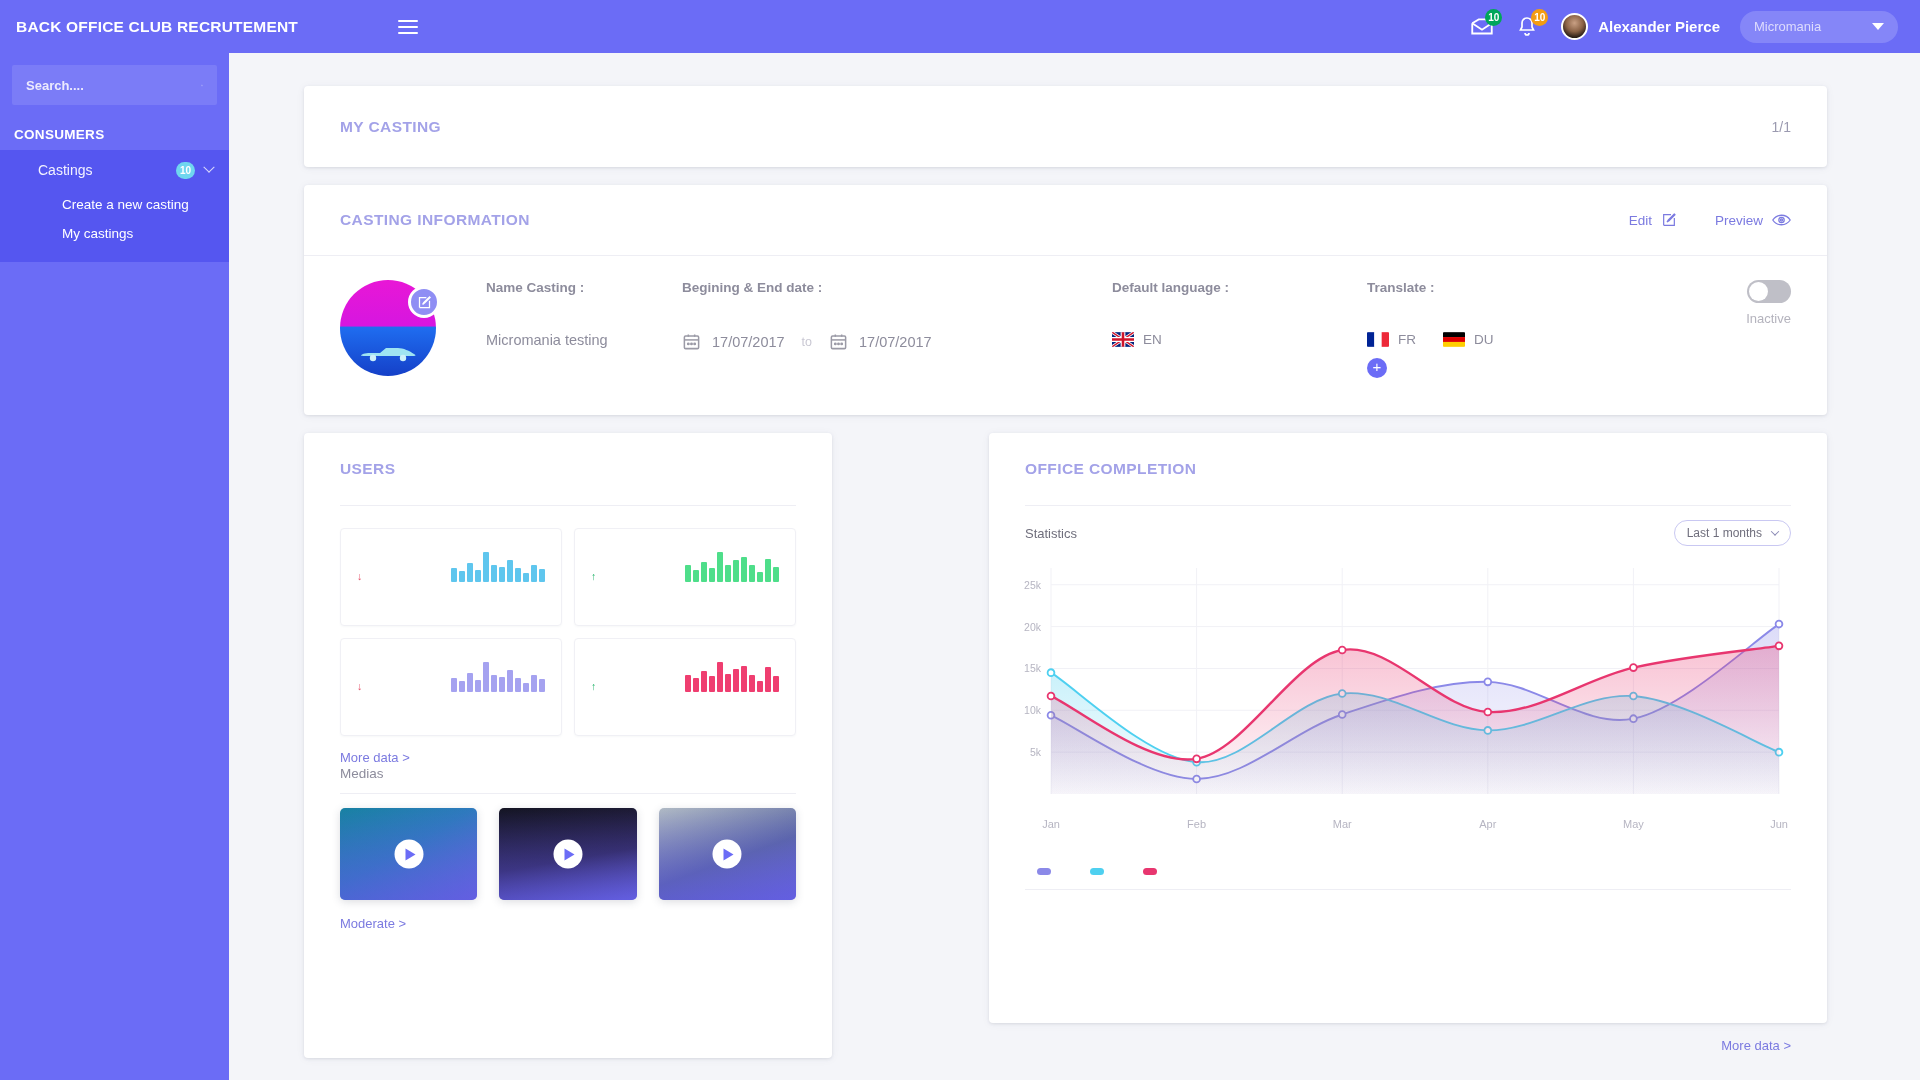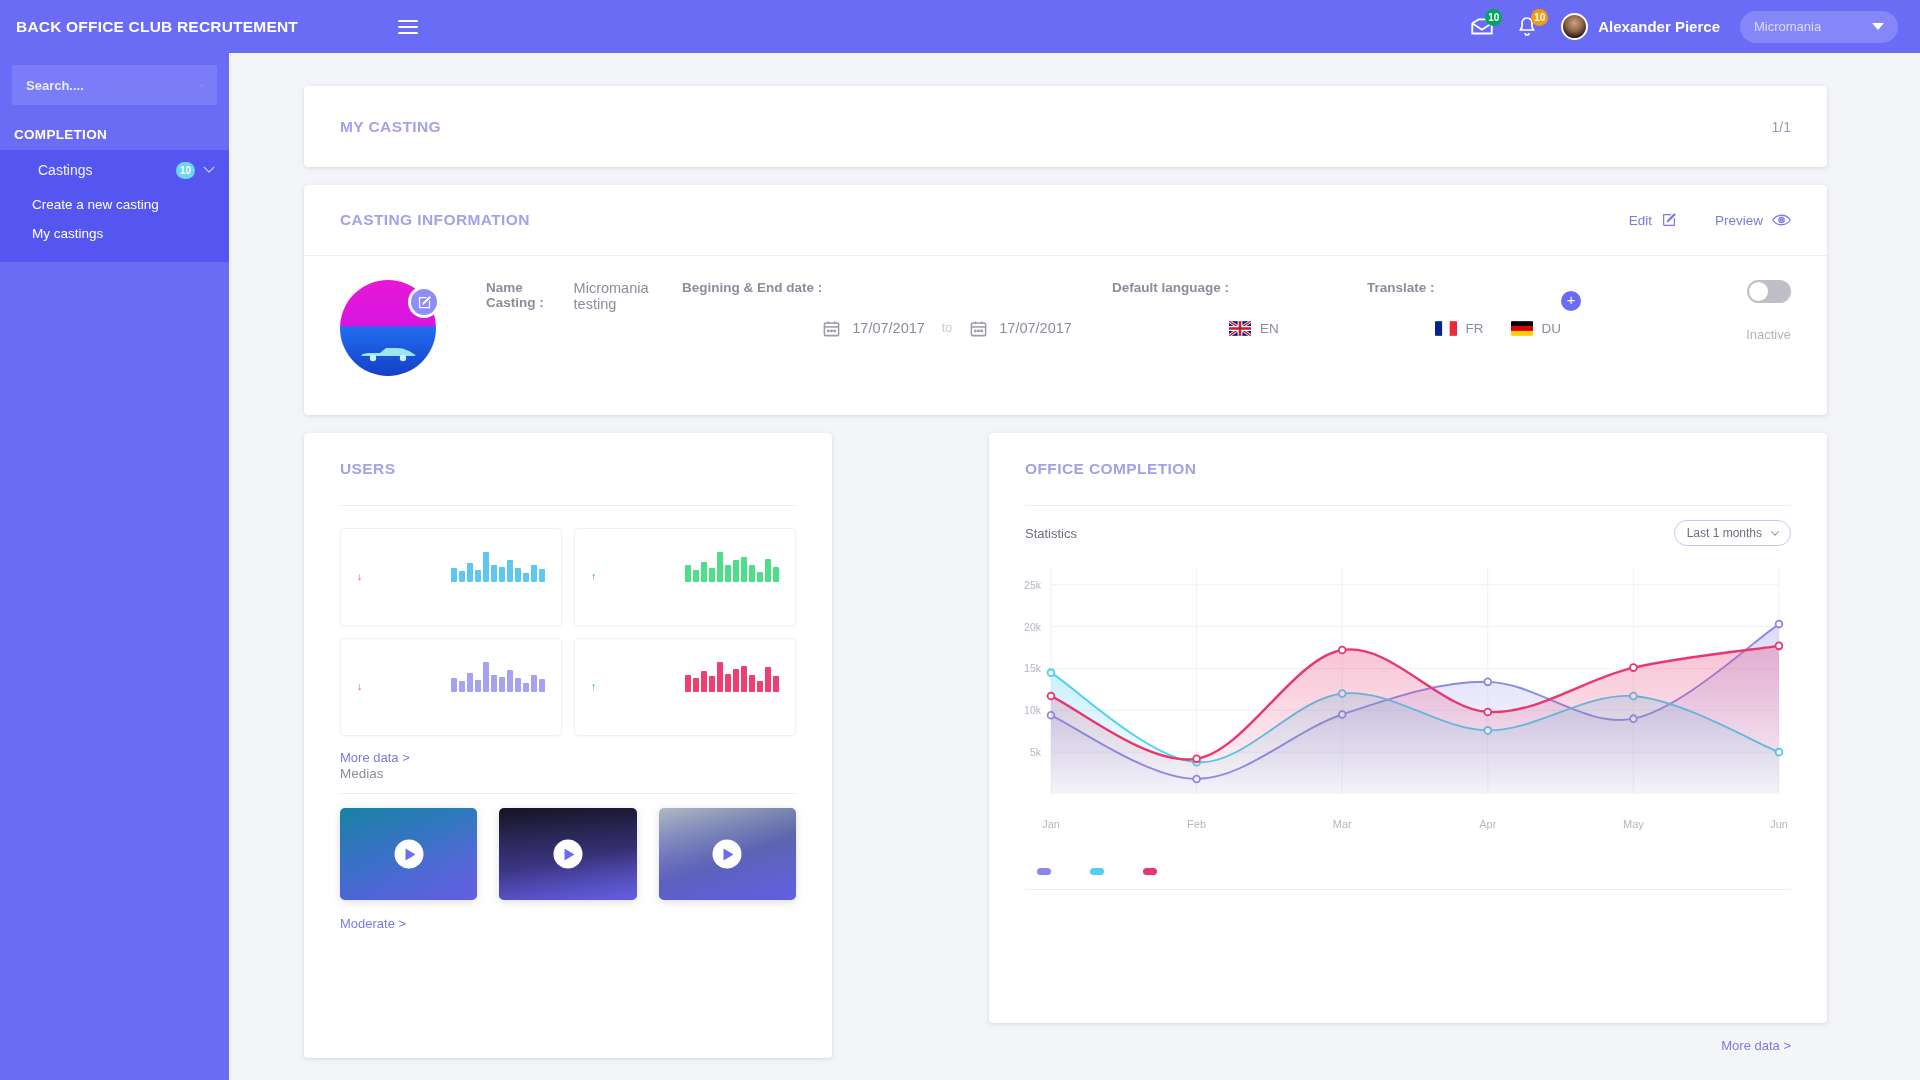--- a/index.html
+++ b/index.html
@@ -80,21 +80,21 @@
     font-weight: bold; border-radius: 9px; min-width: 19px; height: 17px;
     display: flex; align-items: center; justify-content: center; padding: 0 4px;
   }
   .chev {
     margin-left: 10px; width: 8px; height: 8px;
     border-right: 1.6px solid #d9d8fb; border-bottom: 1.6px solid #d9d8fb;
     transform: rotate(45deg) translate(-2px,-2px);
   }
   .sub-item {
     display: flex; align-items: center; height: 29px;
-    padding-left: 32px; cursor: pointer; color: #fff; font-size: 13.5px;
+    padding-left: 62px; cursor: pointer; color: #fff; font-size: 13.5px;
     background: #5556f0;
   }
   .sub-fill { background: #5556f0; height: 14px; }
   
   .main { position: absolute; top: 53px; left: 229px; width: 1691px; height: 1027px; }
   .card {
     background: #fff; border-radius: 4px;
     box-shadow: 0 1px 3px rgba(60,64,90,.12), 0 1px 10px rgba(60,64,90,.05);
   }
   .card-title {
@@ -121,42 +121,42 @@
     background: linear-gradient(to bottom, #e817d6 0%, #d616e0 48%, #1f6df0 49%, #1540c8 100%);
   }
   .ci-avatar .car {
     position: absolute; left: 18px; bottom: 13px; width: 60px; height: 22px;
   }
   .edit-badge {
     position: absolute; right: -4px; top: 6px; width: 32px; height: 32px;
     border-radius: 50%; background: #8f8ef4; border: 3px solid #fff;
     display: flex; align-items: center; justify-content: center;
   }
-  .field-col { display: flex; flex-direction: row; }
+  .field-col { display: flex; flex-direction: column; }
   .field-label { color: #8d8c9c; font-size: 13.5px; margin-bottom: 37px; font-weight: bold; }
   .field-value { color: #8d8c9c; font-size: 14.5px; }
   .date-row { display: flex; align-items: center; gap: 11px; }
   .to-word { color: #c9c8d3; font-size: 12.5px; margin: 0 6px; }
   .lang-row { display: flex; align-items: center; gap: 9px; }
   .lang-code { color: #8d8c9c; font-size: 13.5px; }
   .flag { width: 22px; height: 15px; border-radius: 1px; display: block; }
   .plus-btn {
     width: 20px; height: 20px; border-radius: 50%; background: #6b6cf6; color: #fff;
     font-size: 15px; line-height: 18px; text-align: center; margin-top: 11px; cursor: pointer;
   }
   .toggle-col { margin-left: auto; display: flex; flex-direction: column; align-items: flex-end; }
   .toggle {
     width: 44px; height: 23px; border-radius: 12px; background: #bfbfc7;
     position: relative; cursor: pointer;
   }
   .toggle .knob {
     position: absolute; left: 2px; top: 2px; width: 19px; height: 19px;
     border-radius: 50%; background: #fff;
   }
-  .toggle-label { color: #b4b3bd; font-size: 13px; margin-top: 24px; }
+  .toggle-label { color: #b4b3bd; font-size: 13px; margin-top: 8px; }
   
   .users-card { position: absolute; left: 75px; top: 380px; width: 528px; height: 625px; }
   .panel-head { height: 72px; display: flex; align-items: center; padding: 0 36px; }
   .divider { height: 1px; background: #eeeef4; margin: 0 36px; }
   .stats-grid {
     display: grid; grid-template-columns: 1fr 1fr; gap: 12px;
     padding: 22px 36px 0 36px;
   }
   .stat-card {
     border: 1px solid #f0f0f5; border-radius: 4px; height: 98px;
@@ -258,21 +258,21 @@
 </div>
 
 <div class="sidebar">
   <div class="search-box">
     <input placeholder="Search...." style="">
     <svg class="search-icon" viewBox="0 0 24 24" fill="none" stroke="#fff" stroke-width="2.4">
       <circle cx="10.5" cy="10.5" r="6.5"></circle>
         <path d="M16 16l5 5"></path>
     </svg>
   </div>
-  <div class="section-title">COMPLETION</div>
+  <div class="section-title">CONSUMERS</div>
   <div class="nav-item active">
     <span class="nav-label">Castings</span>
     <span class="count-pill">10</span>
     <span class="chev"></span>
   </div>
   <div class="sub-item">Create a new casting</div>
   <div class="sub-item">My castings</div>
   <div class="sub-fill"></div>
 </div>
 

